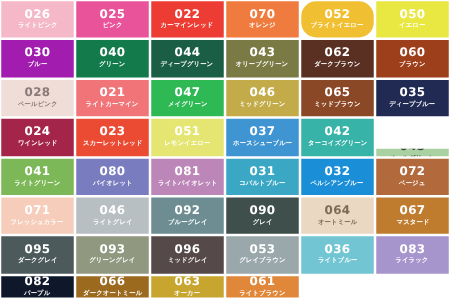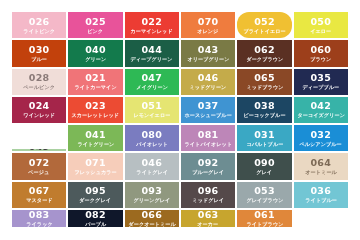--- a/index.html
+++ b/index.html
@@ -11,21 +11,21 @@
     background: #ffffff;
     font-family: "DejaVu Sans", "Liberation Sans", sans-serif;
   }
   #swatch-grid {
     display: grid;
     grid-template-columns: repeat(6, 1fr);
     grid-template-rows: repeat(7, 1fr);
     gap: 2px;
     width: 360px;
     height: 239px;
-    padding: 12px;
+    padding: 1px;
     background: #ffffff;
   }
   .swatch {
     position: relative;
     display: flex;
     flex-direction: column;
     align-items: center;
     justify-content: center;
     overflow: hidden;
     line-height: 1;
@@ -66,21 +66,21 @@
       <div class="swatch-name">オレンジ</div>
     </div>
     <div class="swatch" style="background-color: rgb(240, 192, 50); color: rgb(255, 255, 255); border-radius: 12px;">
       <div class="swatch-code">052</div>
       <div class="swatch-name">ブライトイエロー</div>
     </div>
     <div class="swatch" style="background-color: rgb(233, 232, 66); color: rgb(255, 255, 255);">
       <div class="swatch-code">050</div>
       <div class="swatch-name">イエロー</div>
     </div>
-    <div class="swatch" style="background-color: #c2410c; color: rgb(255, 255, 255);">
+    <div class="swatch" style="background-color: #a21caf; color: rgb(255, 255, 255);">
       <div class="swatch-code">030</div>
       <div class="swatch-name">ブルー</div>
     </div>
     <div class="swatch" style="background-color: rgb(19, 122, 76); color: rgb(255, 255, 255);">
       <div class="swatch-code">040</div>
       <div class="swatch-name">グリーン</div>
     </div>
     <div class="swatch" style="background-color: rgb(27, 94, 70); color: rgb(255, 255, 255);">
       <div class="swatch-code">044</div>
       <div class="swatch-name">ディープグリーン</div>
@@ -130,24 +130,20 @@
       <div class="swatch-name">スカーレットレッド</div>
     </div>
     <div class="swatch" style="background-color: rgb(229, 229, 114); color: rgb(255, 255, 255);">
       <div class="swatch-code">051</div>
       <div class="swatch-name">レモンイエロー</div>
     </div>
     <div class="swatch" style="background-color: rgb(63, 148, 210); color: rgb(255, 255, 255);">
       <div class="swatch-code">037</div>
       <div class="swatch-name">ホースシューブルー</div>
     </div>
-    <div class="swatch" style="background-color: rgb(28, 70, 99); color: rgb(255, 255, 255);">
-      <div class="swatch-code">038</div>
-      <div class="swatch-name">ピーコックブルー</div>
-    </div>
     <div class="swatch" style="background-color: rgb(55, 179, 168); color: rgb(255, 255, 255);">
       <div class="swatch-code">042</div>
       <div class="swatch-name">ターコイズグリーン</div>
     </div>
     <div class="swatch" style="background-color: rgb(169, 209, 161); color: #404040; margin-top: 24px;">
       <div class="swatch-code">045</div>
       <div class="swatch-name">ペールグリーン</div>
     </div>
     <div class="swatch" style="background-color: rgb(124, 184, 87); color: rgb(255, 255, 255);">
       <div class="swatch-code">041</div>

